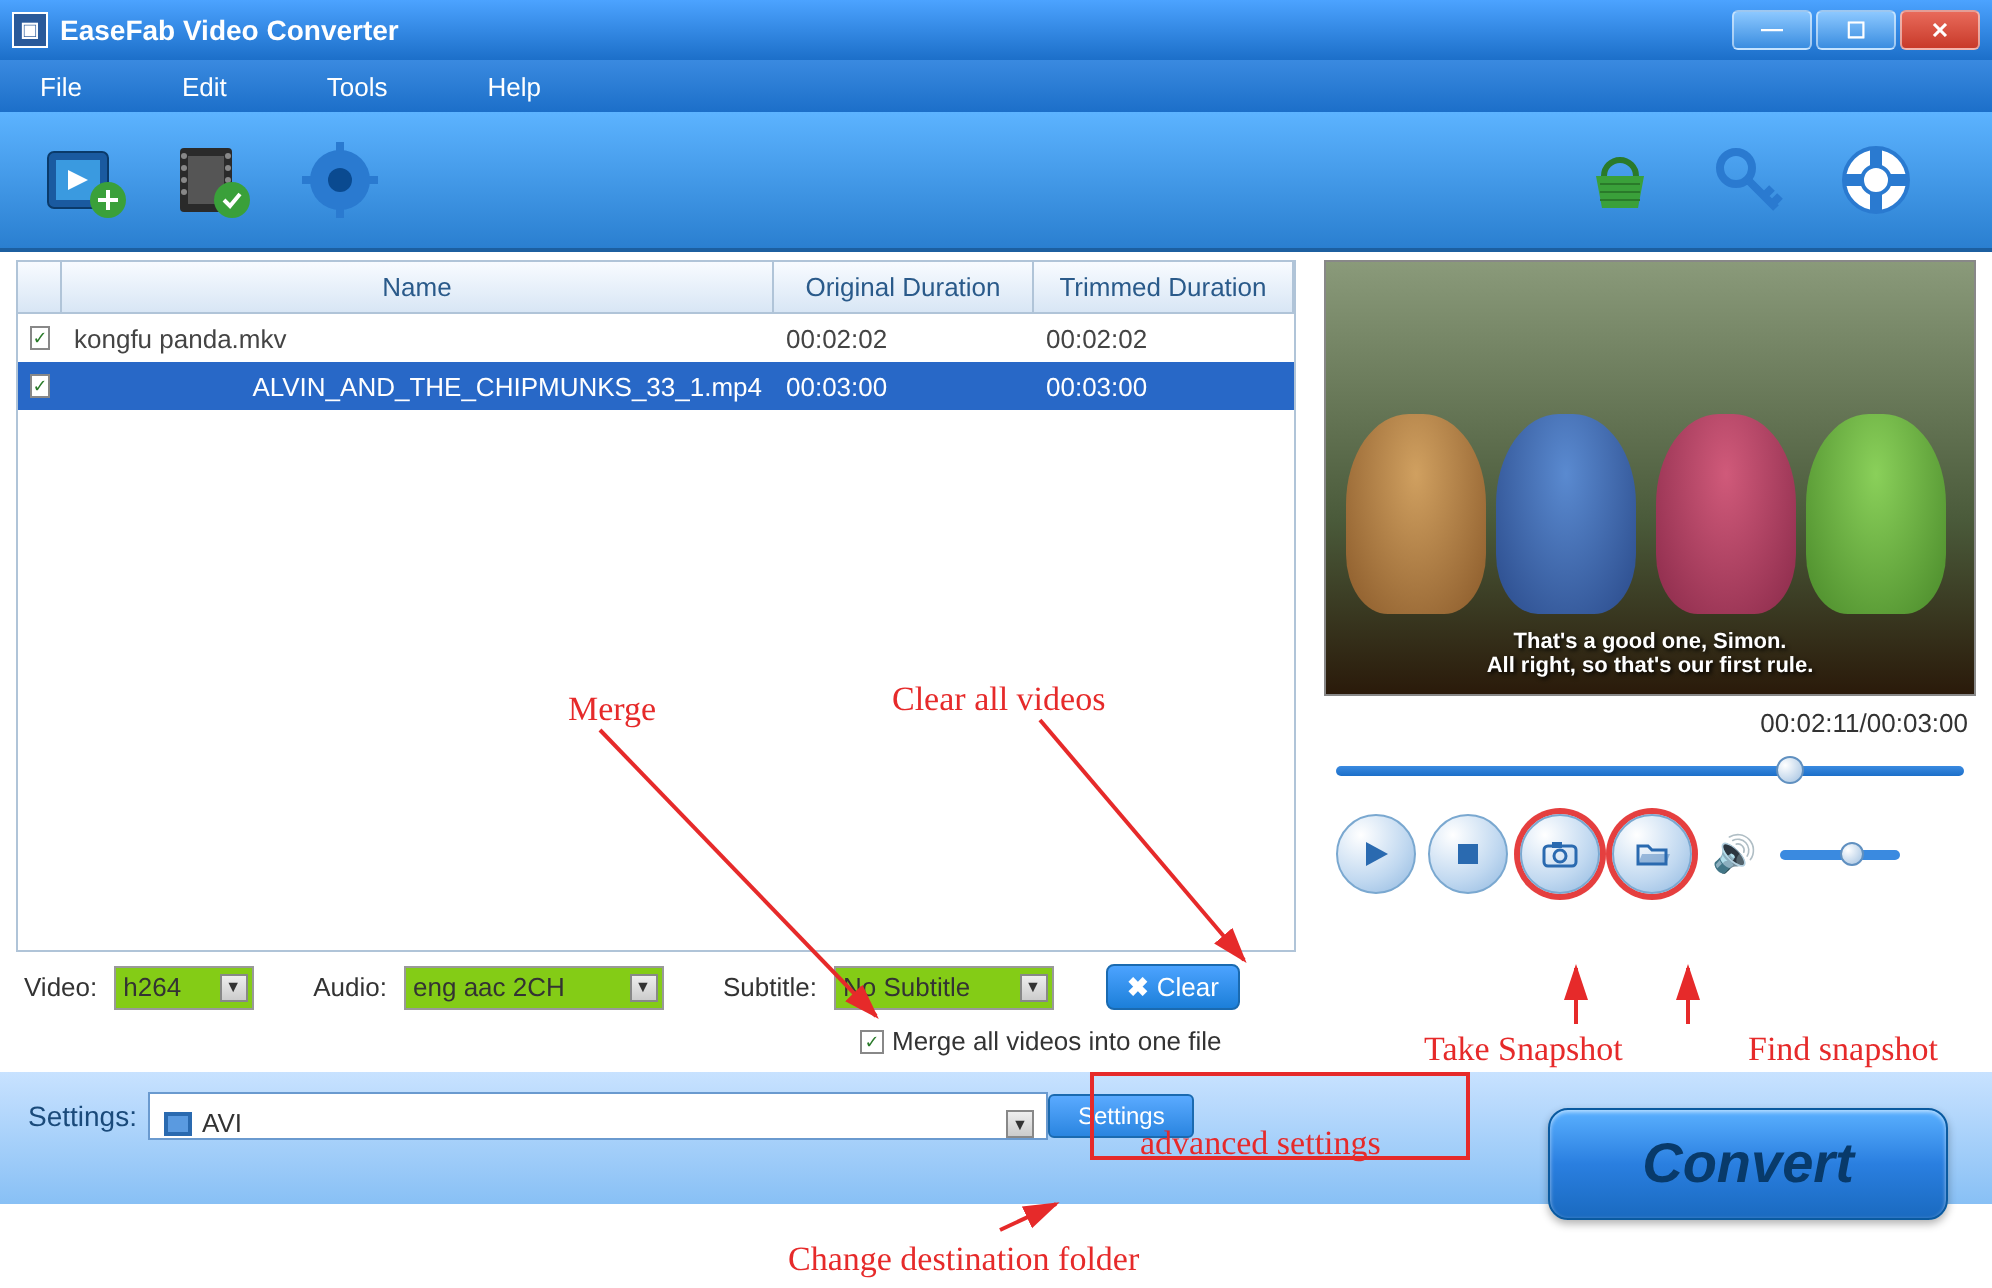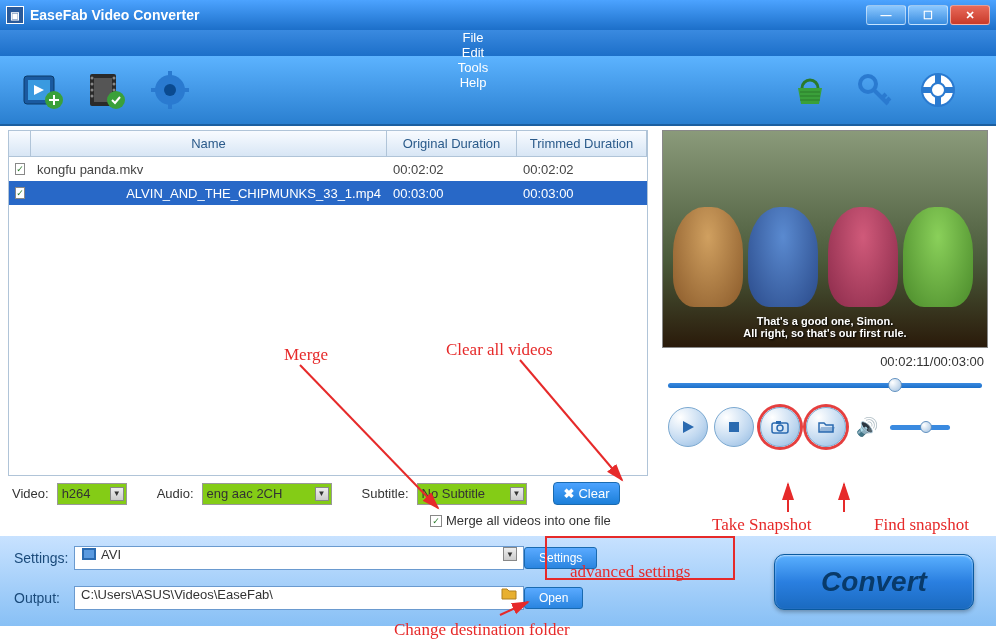--- a/index.html
+++ b/index.html
@@ -6,21 +6,21 @@
 body { width: 996px; height: 644px; overflow: hidden; background: #fff; position: relative; }
 
 
 .titlebar { height: 30px; background: linear-gradient(to bottom, #4ca3ff, #1c6fc9); display: flex; align-items: center; padding: 0 6px; color: #fff; font-size: 14px; font-weight: bold; }
 .titlebar .icon { width: 18px; height: 18px; background: #2a5a9a; border: 1px solid #fff; margin-right: 6px; display: flex; align-items: center; justify-content: center; font-size: 10px; }
 .titlebar .spacer { flex: 1; }
 .winbtn { width: 40px; height: 20px; margin-left: 2px; border: 1px solid rgba(255,255,255,0.5); border-radius: 3px; display: flex; align-items: center; justify-content: center; font-size: 11px; color: #fff; background: linear-gradient(to bottom, #8cc8ff, #3a8de0); cursor: pointer; }
 .winbtn.close { background: linear-gradient(to bottom, #e86a5a, #c83a2a); }
 
 
-.menubar { height: 26px; background: linear-gradient(to bottom, #3a8ae0, #1c6fc9); display: flex; align-items: center; padding: 0 20px; color: #fff; font-size: 13px; flex-direction: column; }
+.menubar { height: 26px; background: linear-gradient(to bottom, #3a8ae0, #1c6fc9); display: flex; align-items: center; padding: 0 20px; color: #fff; font-size: 13px; }
 .menubar span { margin-right: 50px; cursor: pointer; }
 
 
 .toolbar { height: 70px; background: linear-gradient(to bottom, #5cb3ff 0%, #2a7fd0 100%); display: flex; align-items: center; padding: 0 18px; border-bottom: 2px solid #1c5fa0; }
 .tbtn { width: 48px; height: 48px; margin-right: 16px; border-radius: 4px; display: flex; align-items: center; justify-content: center; cursor: pointer; }
 .toolbar .spacer { flex: 1; }
 
 
 .main { display: flex; height: 350px; background: #fff; padding: 4px 8px 0 8px; gap: 14px; }
 .filelist { width: 640px; border: 1px solid #b0c4d8; background: #fff; display: flex; flex-direction: column; }
@@ -62,21 +62,21 @@
 .sel { border: 1px solid #999; background: #84cc16; height: 22px; display: flex; align-items: center; padding: 0 4px; font-size: 13px; position: relative; }
 .sel .arrow { position: absolute; right: 2px; top: 3px; width: 14px; height: 14px; border: 1px solid #888; background: linear-gradient(to bottom,#eee,#ccc); display: flex; align-items: center; justify-content: center; font-size: 8px; }
 .clearbtn { margin-left: auto; background: linear-gradient(to bottom, #4ca3ff, #1c7fd9); color: #fff; border: 1px solid #1a6ab0; border-radius: 4px; padding: 3px 10px; font-size: 13px; display: flex; align-items: center; gap: 4px; cursor: pointer; }
 .mergerow { display: flex; align-items: center; padding: 2px 12px 8px 12px; font-size: 13px; color: #333; }
 .mergerow .mergechk { margin-left: 418px; display: flex; align-items: center; gap: 4px; }
 
 
 .bottom { background: linear-gradient(to bottom, #c8e2ff, #88c0f5); padding: 10px 14px 16px 14px; position: relative; }
 .brow { display: flex; align-items: center; margin-bottom: 16px; font-size: 14px; color: #1a4a7a; }
 .brow .blbl { width: 60px; }
-.binput { background: #fff; border: 1px solid #6a9acf; height: 24px; display: flex; align-items: flex-start; padding: 0 6px; font-size: 13px; color: #333; }
+.binput { background: #fff; border: 1px solid #6a9acf; height: 24px; display: flex; align-items: flex-end; padding: 0 6px; font-size: 13px; color: #333; }
 .binput .arrow { margin-left: auto; width: 14px; height: 14px; border: 1px solid #888; background: linear-gradient(to bottom,#eee,#ccc); display: flex; align-items: center; justify-content: center; font-size: 8px; }
 .smallbtn { background: linear-gradient(to bottom, #5aaaff, #2a85e0); color: #fff; border: 1px solid #1a6ab0; border-radius: 3px; padding: 3px 14px; font-size: 12px; cursor: pointer; }
 .convertbtn { position: absolute; right: 22px; top: 18px; width: 200px; height: 56px; background: linear-gradient(to bottom, #5ab0ff 0%, #2a7fe0 50%, #1a6ac0 100%); border: 1px solid #0a5aa0; border-radius: 10px; color: #083a6a; font-size: 28px; font-weight: bold; font-style: italic; display: flex; align-items: center; justify-content: center; cursor: pointer; box-shadow: inset 0 1px 2px rgba(255,255,255,0.6), 0 2px 4px rgba(0,0,0,0.3); }
 
 
 .annot { position: absolute; color: #e62a2a; font-size: 17px; font-family: "SimSun", serif; pointer-events: none; z-index: 100; margin-left: 12px; }
 .redbox { position: absolute; border: 2px solid #e62a2a; pointer-events: none; z-index: 99; }
 svg.arrows { position: absolute; top: 0; left: 0; pointer-events: none; z-index: 98; }
 </style>
 </head>
@@ -280,32 +280,20 @@
     <div class="binput" style="width:450px">
       <svg width="16" height="14" style="margin-right:4px">
           <rect x="1" y="1" width="14" height="12" fill="#2a6ab0"></rect>
           <rect x="3" y="3" width="10" height="8" fill="#5a9ae0"></rect>
         </svg>
       <span>AVI</span>
       <div class="arrow">▼</div>
     </div>
     <div class="smallbtn">Settings</div>
   </div>
-  <div class="brow" style="margin-bottom:0">
-    <span class="blbl">Output:</span>
-    <div class="binput" style="width:450px">
-      <span>C:\Users\ASUS\Videos\EaseFab\</span>
-      <span style="margin-left:auto">
-        <svg width="16" height="13">
-            <path d="M1 2h5l2 2h7v8H1z" fill="#e8b030" stroke="#b08020"></path>
-          </svg>
-      </span>
-    </div>
-    <div class="smallbtn">Open</div>
-  </div>
   <div class="convertbtn">Convert</div>
 </div>
 
 <div class="redbox" style="left:545px; top:536px; width:190px; height:44px;"></div>
 
 <div class="annot" style="left:272px; top:345px;">Merge</div>
 <div class="annot" style="left:434px; top:340px;">Clear all videos</div>
 <div class="annot" style="left:558px; top:562px;">advanced settings</div>
 <div class="annot" style="left:382px; top:620px;">Change destination folder</div>
 <div class="annot" style="left:700px; top:515px;">Take Snapshot</div>

